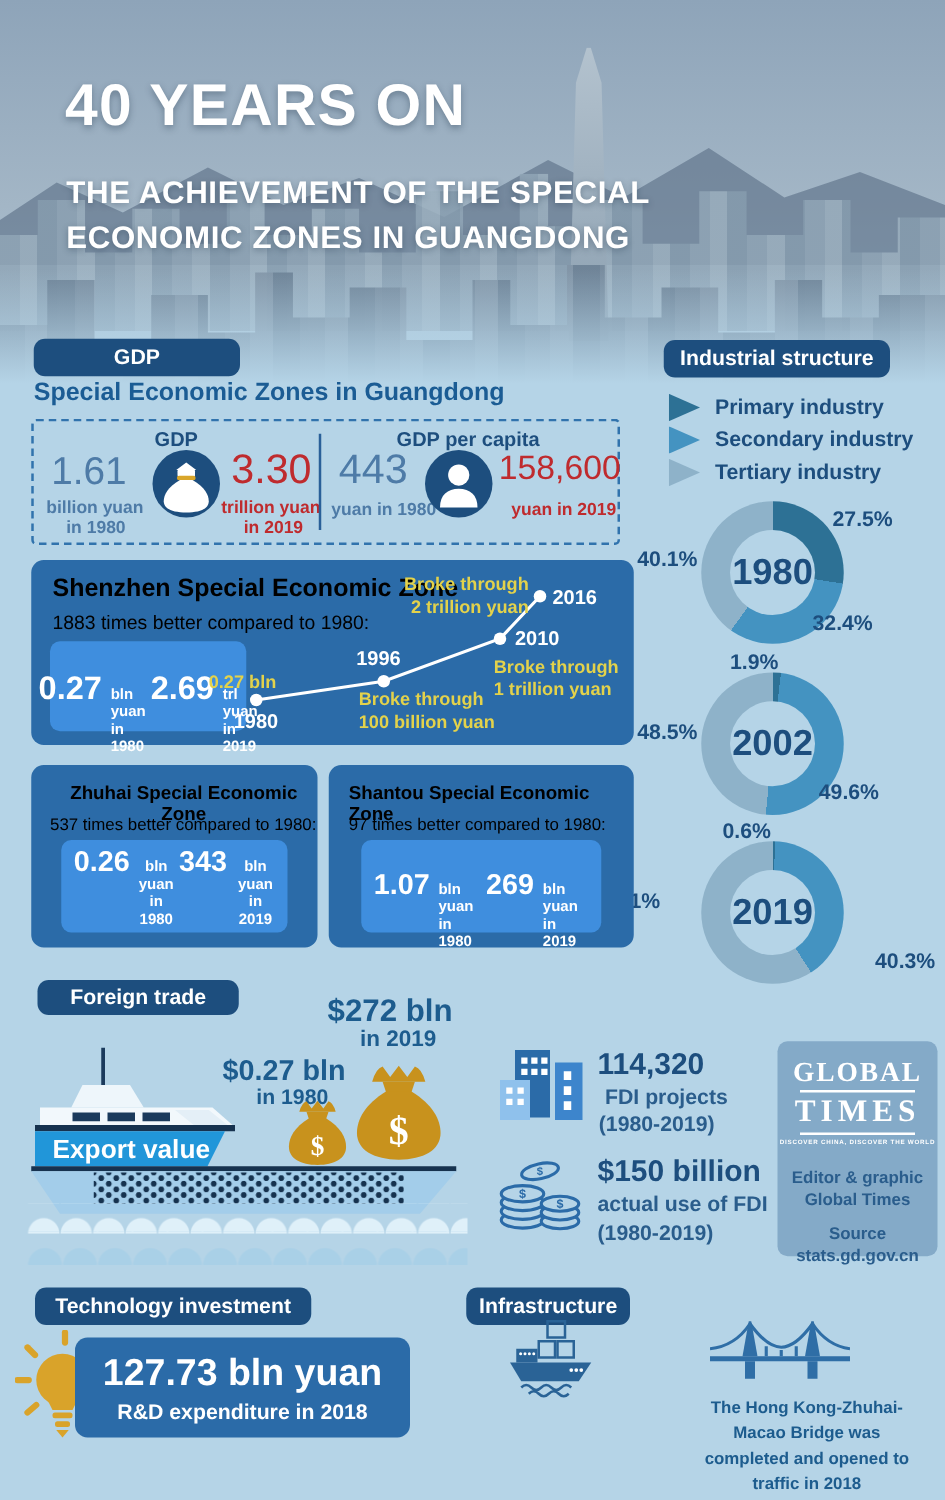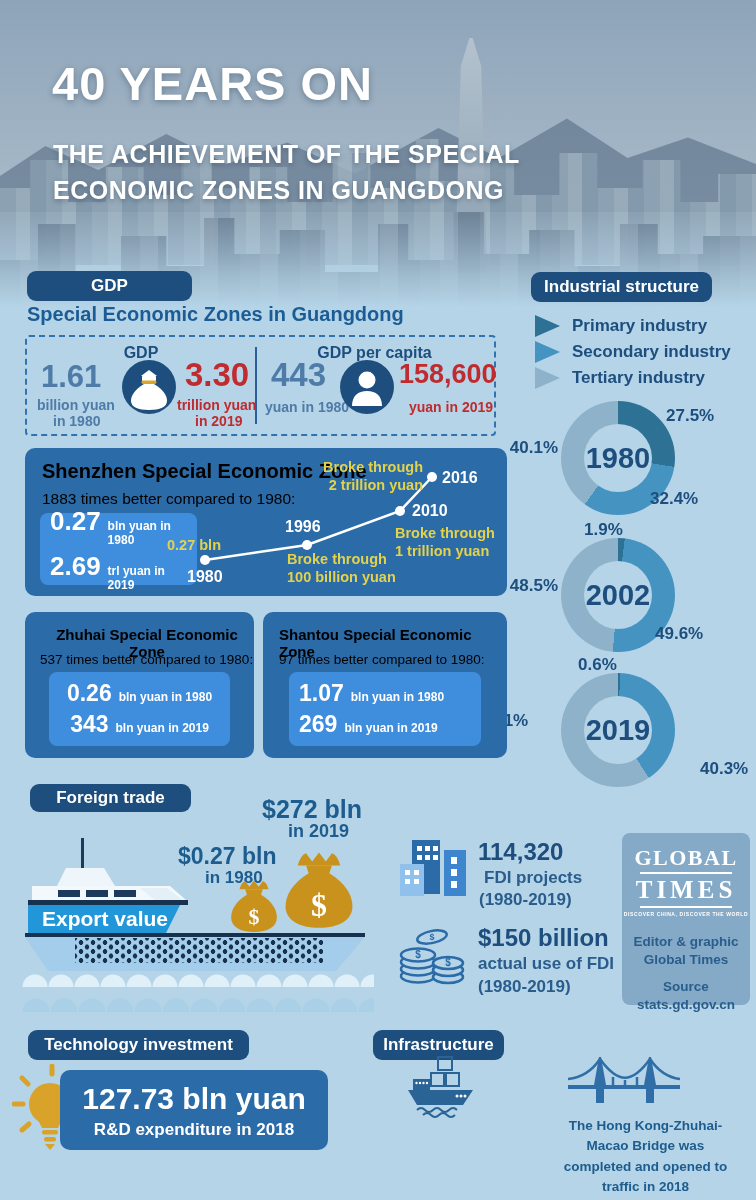--- a/index.html
+++ b/index.html
@@ -30,29 +30,29 @@
 
   
   .pill{position:absolute;background:#1d4e7e;color:#fff;font-weight:bold;font-size:17px;
         border-radius:9px;display:flex;align-items:center;justify-content:center;}
   .navy{color:#1d4e7e;} .red{color:#bf2b2e;} .grayblue{color:#4e7ba7;}
   .heading{position:absolute;font-size:20px;font-weight:bold;color:#1b5c94;}
 
   
   .dashed{position:absolute;left:25px;top:335px;width:467px;height:97px;border:2px dashed #3173ad;border-radius:4px;}
   .dashed .coltitle{position:absolute;top:7px;font-size:16px;font-weight:bold;color:#1d4e7e;text-align:center;}
-  .bignum{position:absolute;font-weight:bold;}
+  .bignum{position:absolute;font-weight:normal;}
   .unit{position:absolute;font-size:14px;font-weight:bold;}
   .vdivider{position:absolute;left:228px;top:10px;width:2px;height:77px;background:#2a6099;}
   .iconcircle{position:absolute;width:56px;height:56px;}
 
   
   .sezbox{position:absolute;background:#2b6ba8;border-radius:10px;color:#fff;}
   .sez-title{position:absolute;font-weight:bold;color:#000000;}
-  .innerstat{position:absolute;background:#3f8ede;border-radius:8px;display:flex;flex-direction:column;justify-content:center;gap:4px;padding:22px 10px;box-sizing:border-box;}
+  .innerstat{position:absolute;background:#3f8ede;border-radius:8px;display:flex;flex-direction:row;justify-content:center;gap:4px;padding:22px 10px;box-sizing:border-box;}
   .statrow{display:flex;align-items:baseline;gap:7px;justify-content:flex-start;}
   .statrow .v{font-weight:bold;color:#fff;}
   .statrow .u{font-size:12px;font-weight:bold;color:#fff;}
 
   
   .donut{position:absolute;width:114px;height:114px;border-radius:50%;}
   .hole{position:absolute;inset:23px;background:#b5d4e7;border-radius:50%;
         display:flex;align-items:center;justify-content:center;font-size:29px;font-weight:bold;color:#1d4e7e;}
   .pct{position:absolute;font-size:17px;font-weight:bold;color:#1d4e7e;}
   .legend-item{position:absolute;display:flex;align-items:center;gap:12px;}

